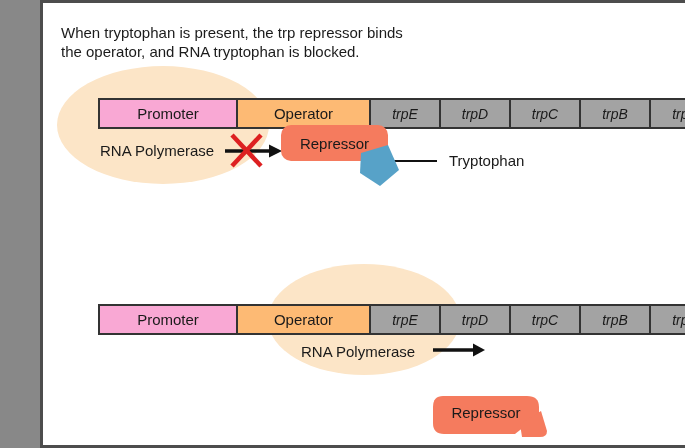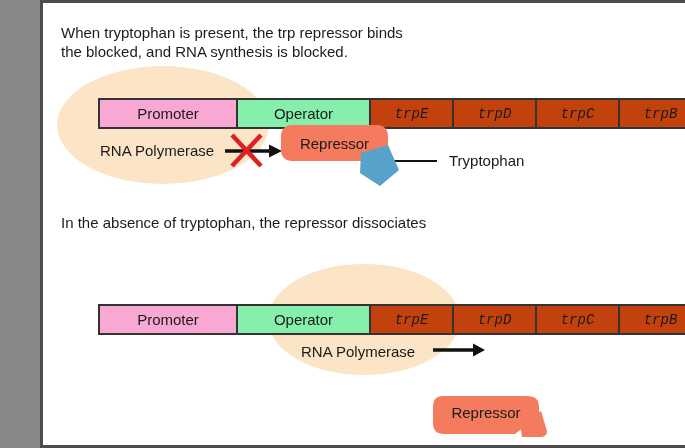--- a/index.html
+++ b/index.html
@@ -12,22 +12,22 @@
   .caption { font-size:15px; line-height:19px; color:#1b1b1b; }
   .ellipse { background:#fce5c7; border-radius:50%; }
   .operon-bar { position:absolute; display:flex; height:31px; }
   .seg {
     box-sizing:border-box; border:2px solid #333333; height:31px;
     display:flex; align-items:center; justify-content:center;
     font-size:15px; margin-left:-2px;
   }
   .seg:first-child { margin-left:0; }
   .seg.promoter { width:140px; background:#f9a8d4; }
-  .seg.operator { width:135px; background:#86efac; }
-  .seg.gene { width:85px; background:#c2410c; font-style:italic; font-size:14px;font-family:Liberation Mono, monospace; }
+  .seg.operator { width:135px; background:#fdba74; }
+  .seg.gene { width:72px; background:#a3a3a3; font-style:italic; font-size:14px; }
   .label { font-size:15px; white-space:nowrap; }
   .repressor-box {
     position:absolute; left:238px; top:122px; width:107px; height:36px;
     background:#f57b5e; border-radius:10px; display:flex; align-items:center;
     justify-content:center; font-size:15px; z-index:4;
   }
   .rep2-label {
     position:absolute; left:393px; top:401px; width:100px; text-align:center;
     font-size:15px; z-index:6;
   }
@@ -36,21 +36,21 @@
 </style>
 </head>
 <body>
 
 <div class="frame">
 
   <div class="abs ellipse" style="left:14px; top:63px; width:212px; height:118px; z-index:0;"></div>
 
   <div class="abs caption" style="left:18px; top:20px; z-index:2;">
     <div>When tryptophan is present, the trp repressor binds</div>
-    <div>the blocked, and RNA synthesis is blocked.</div>
+    <div>the operator, and RNA tryptophan is blocked.</div>
   </div>
 
   <div class="operon-bar" style="left:55px; top:95px; z-index:1;">
     <div class="seg promoter">
       <span>Promoter</span>
     </div>
     <div class="seg operator">
       <span>Operator</span>
     </div>
     <div class="seg gene">
@@ -88,21 +88,20 @@
 
   <div class="tryp-line"></div>
 
   <svg class="abs" style="left:310px; top:136px; z-index:5;" width="52" height="52" viewBox="0 0 52 52">
     <polygon points="8,14 35,6 46,31 27,47 7,34" fill="#57a2c8"></polygon>
   </svg>
 
   <div class="abs label" style="left:406px; top:149px; z-index:2;">Tryptophan</div>
 
   <div class="abs caption" style="left:18px; top:210px; z-index:2;">
-    <div>In the absence of tryptophan, the repressor dissociates</div>
   </div>
 
   <div class="abs ellipse" style="left:225px; top:261px; width:192px; height:111px; z-index:0;"></div>
 
   <div class="operon-bar" style="left:55px; top:301px; z-index:1;">
     <div class="seg promoter">
       <span>Promoter</span>
     </div>
     <div class="seg operator">
       <span>Operator</span>

